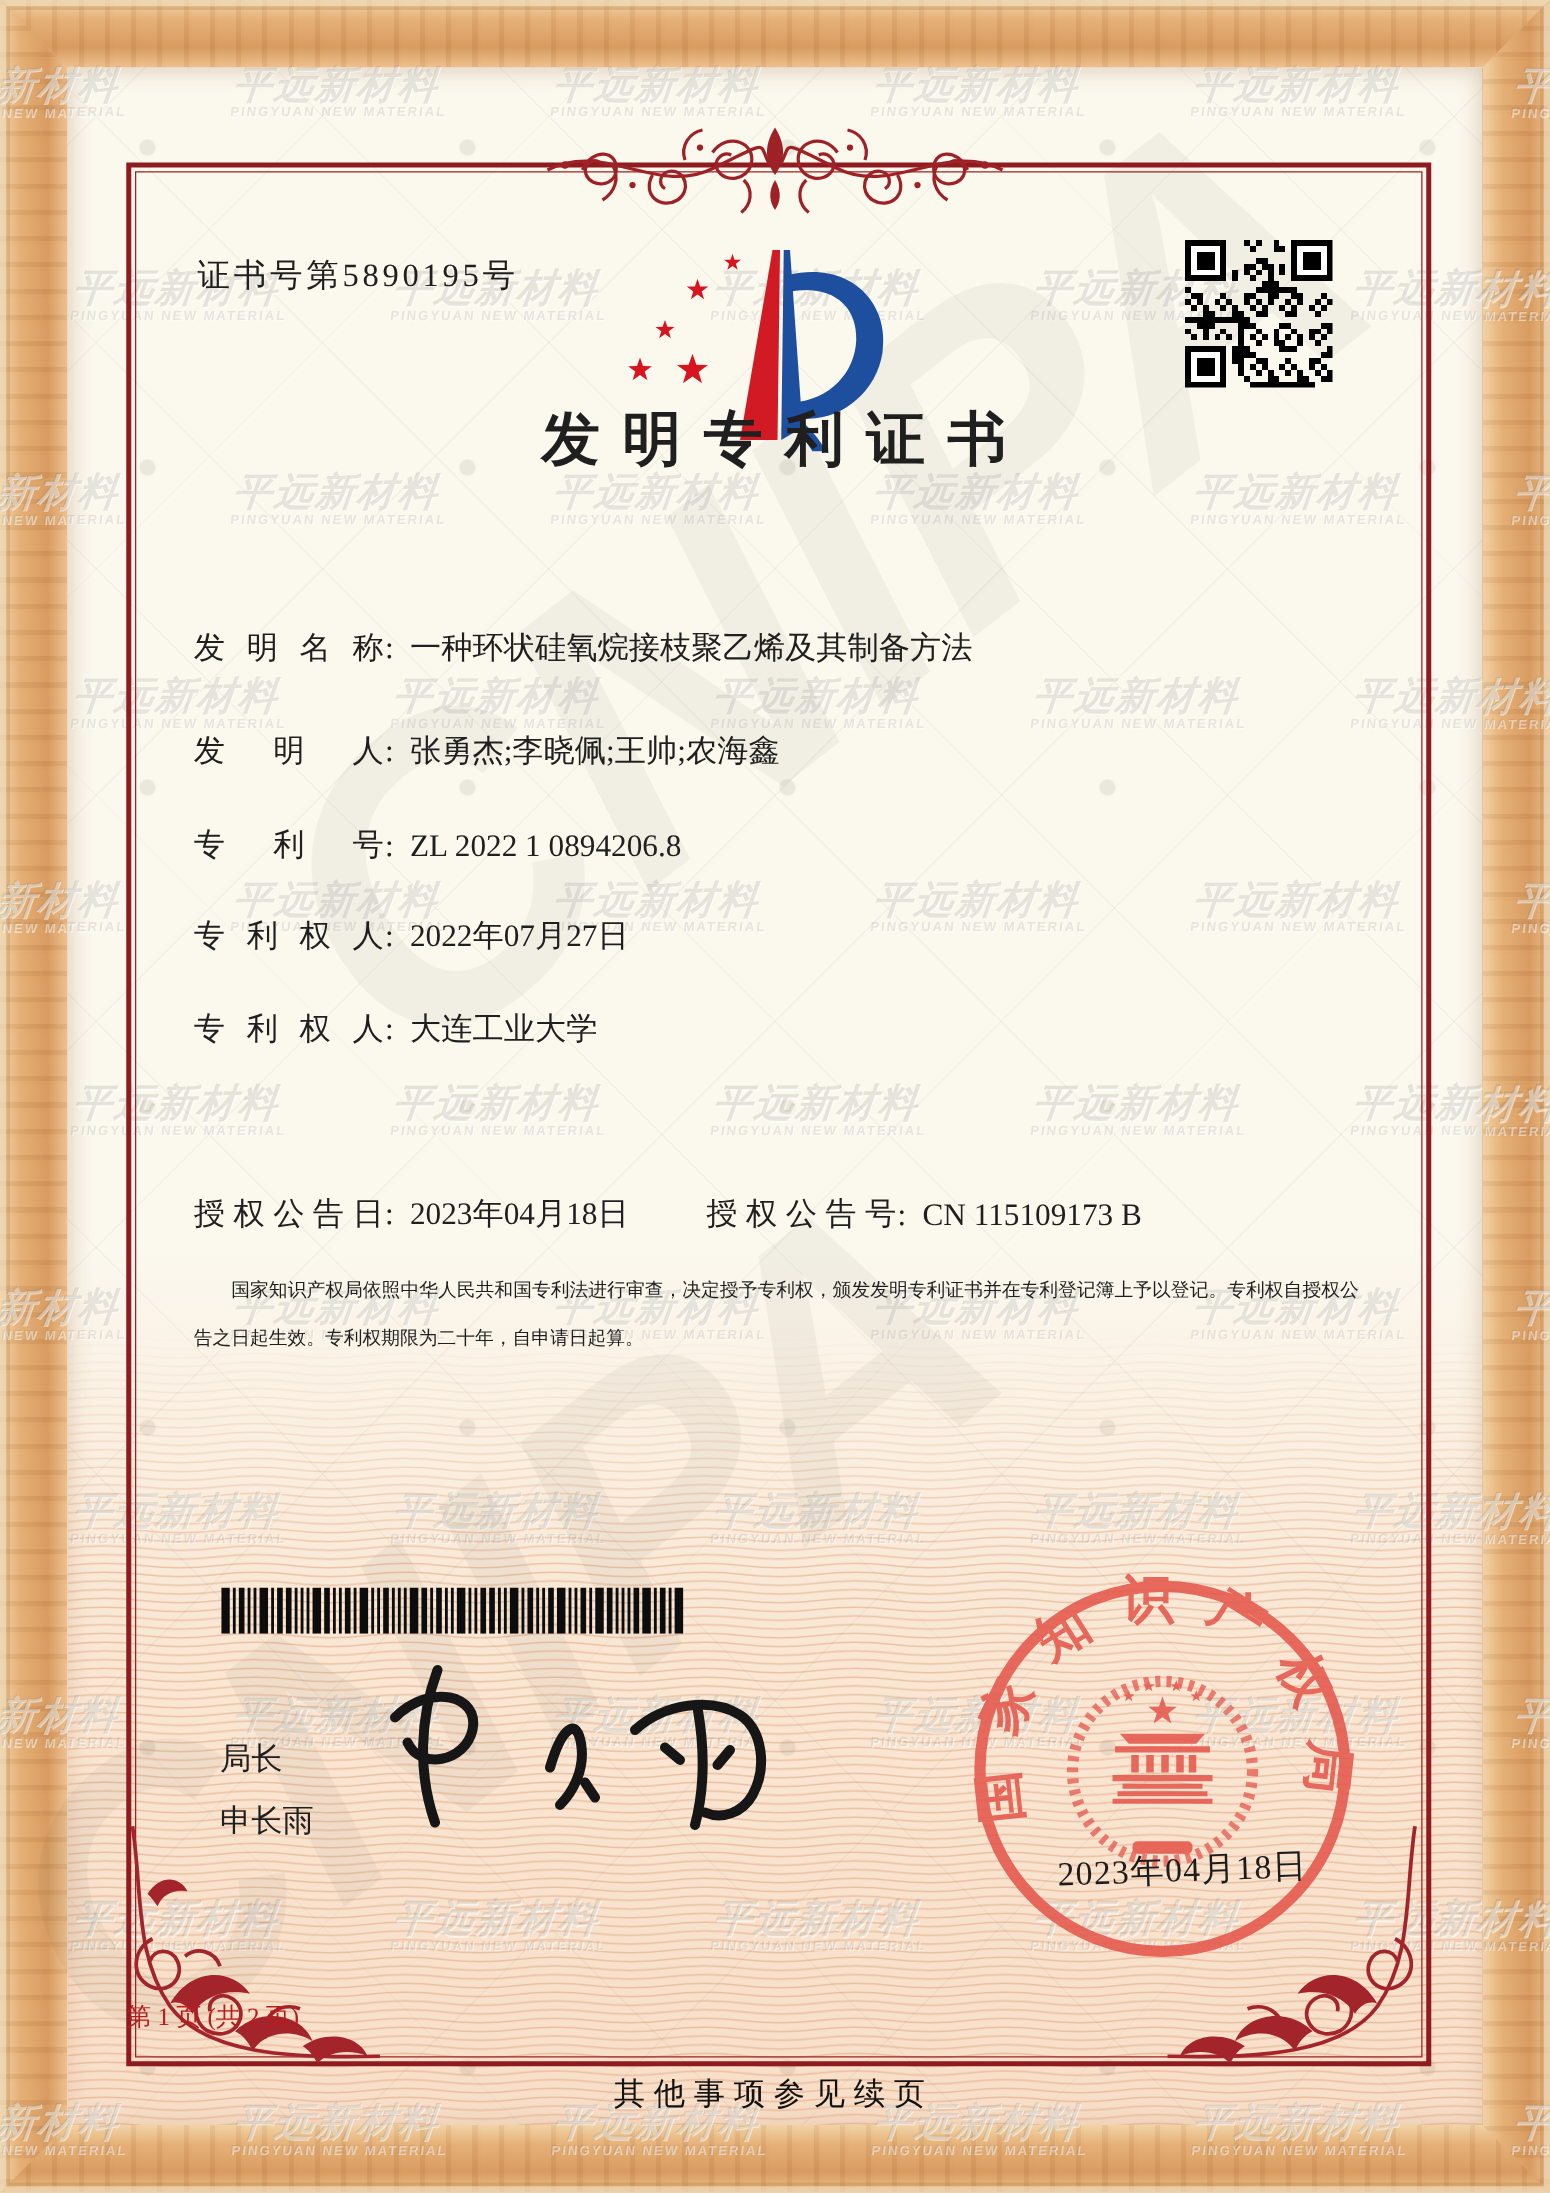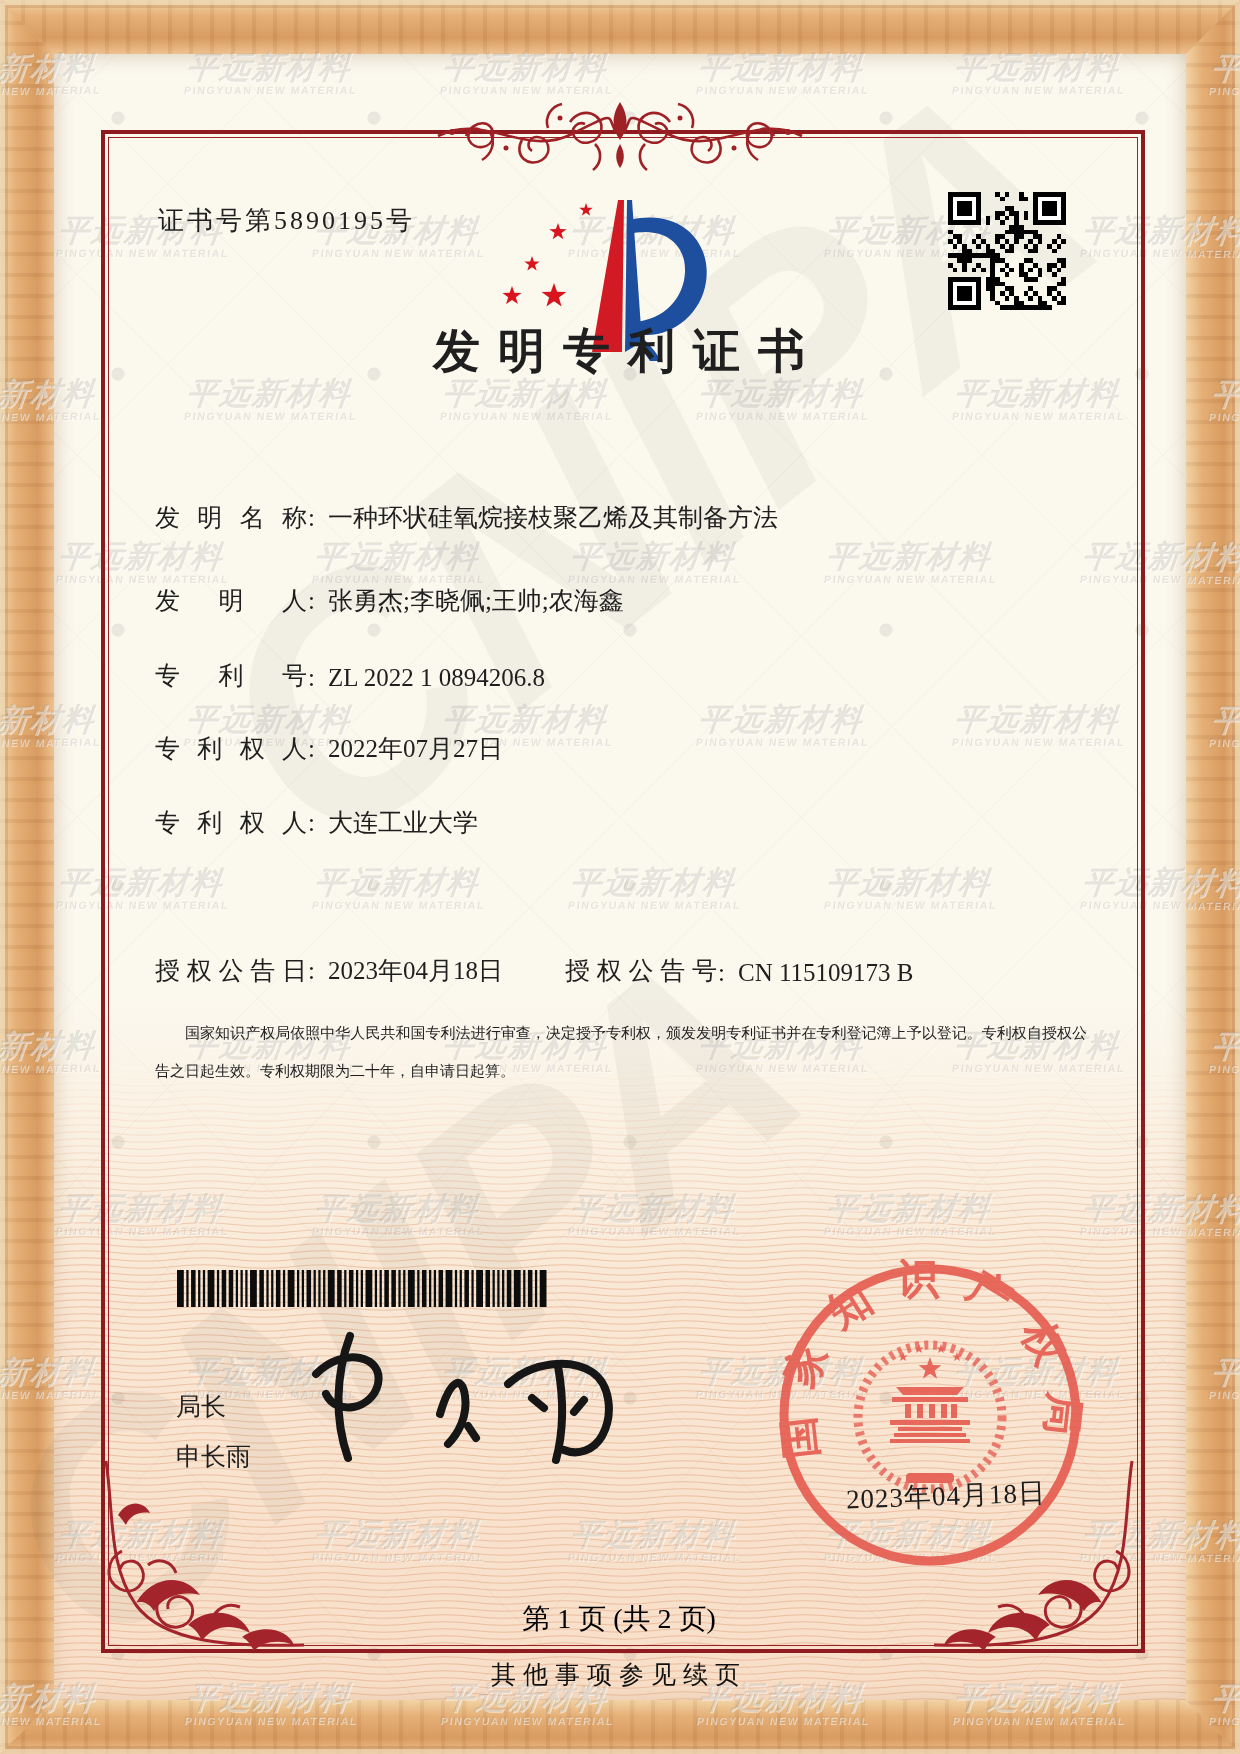--- a/index.html
+++ b/index.html
@@ -66,21 +66,21 @@
   .frow{left:155px;font-size:25px;white-space:nowrap;}
   .flabel{display:inline-block;width:152px;text-align:justify;text-align-last:justify;vertical-align:bottom;}
   .fcolon{margin-left:1px;}
   .fval{margin-left:13px;text-align:right;}
   .grant2{position:absolute;left:410px;top:0;}
   .paras{left:155px;top:1014px;width:932px;font-size:15px;line-height:38px;text-align:justify;}
   .paras p{margin:0 0 10px 0;text-indent:2em;}
   .director{left:176px;top:1390px;font-size:25px;font-family:"Liberation Sans","DejaVu Sans",sans-serif;}
   .director-name{left:176px;top:1440px;font-size:25px;font-family:"Liberation Sans","DejaVu Sans",sans-serif;}
   .seal-date{left:846px;top:1478px;font-size:27px;letter-spacing:1px;color:#1c1c1c;z-index:10;transform:rotate(-2deg);}
-  .page-no{left:101px;top:1600px;width:1036px;text-align:center;font-size:28px;color:#000000;}
+  .page-no{left:101px;top:1600px;width:1036px;font-size:20px;color:#b91c1c;}
   .continuation{left:101px;top:1658px;width:1036px;text-align:center;font-size:25px;letter-spacing:7px;color:#111;}
   .sig-svg{left:292px;top:1322px;z-index:9;}
   .seal-svg{left:774px;top:1259px;z-index:9;opacity:.88;mix-blend-mode:multiply;}
 </style>
 </head>
 <body>
 
 <div class="wood wood-h wood-top"></div>
 <div class="wood wood-h wood-bottom"></div>
 <div class="wood wood-v wood-left"></div>

